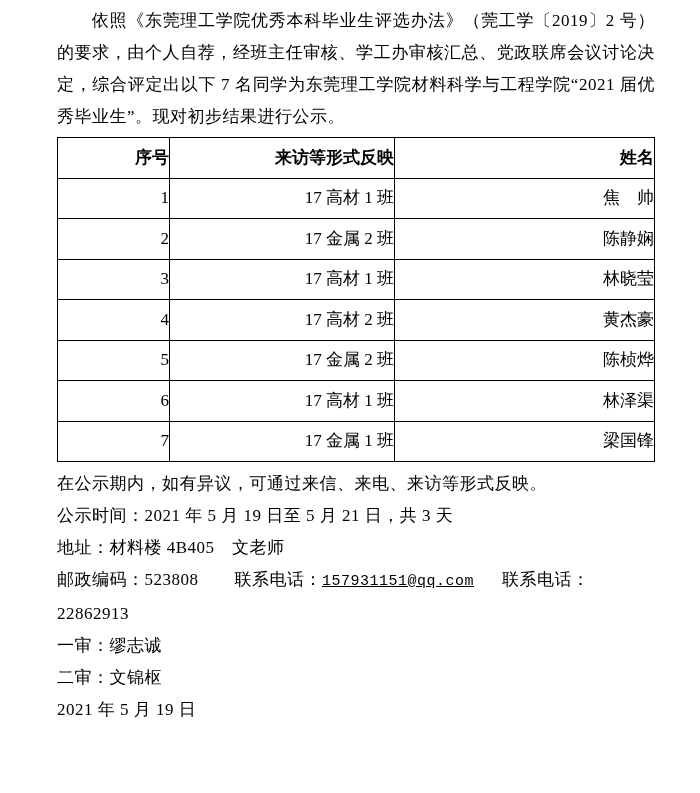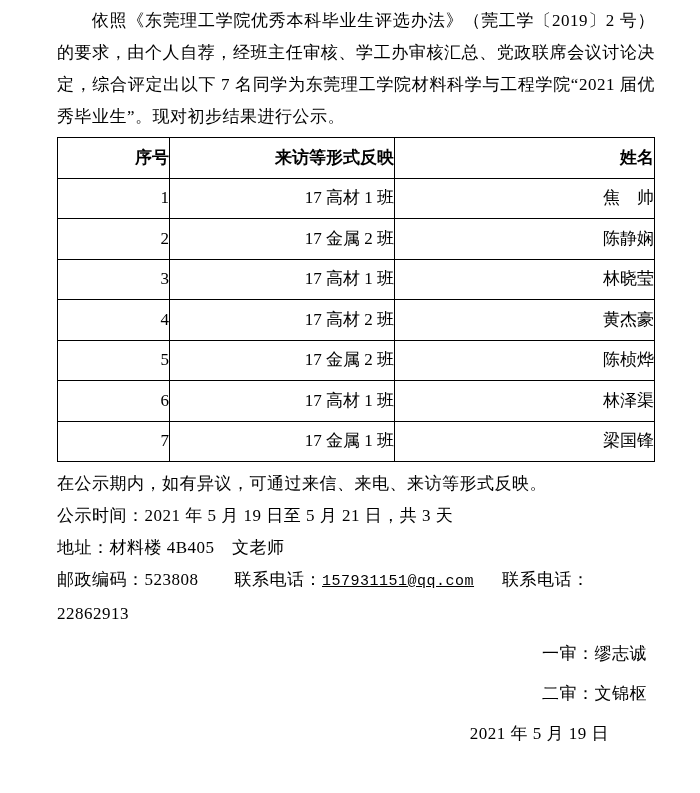--- a/index.html
+++ b/index.html
@@ -53,22 +53,21 @@
   .note.first { margin-top: 6px; }
   .contact-line { margin: 0; }
   .gap-lg { margin-right: 36px; text-align: center; }
   .gap-md { margin-right: 28px; }
   .email-link {
     color: #000000;
     font-family: "Liberation Mono", "DejaVu Sans Mono", monospace;
     font-size: 15px;
   }
   .sig {
-    margin: 8px;
-    text-align: right;
+    margin: 0;
     letter-spacing: 0.5px;
   }
   .sig-unit { padding-right: 20px; }
   .sig-date { padding-right: 38px; }
 </style>
 </head>
 <body>
 
 <div class="page">
 

